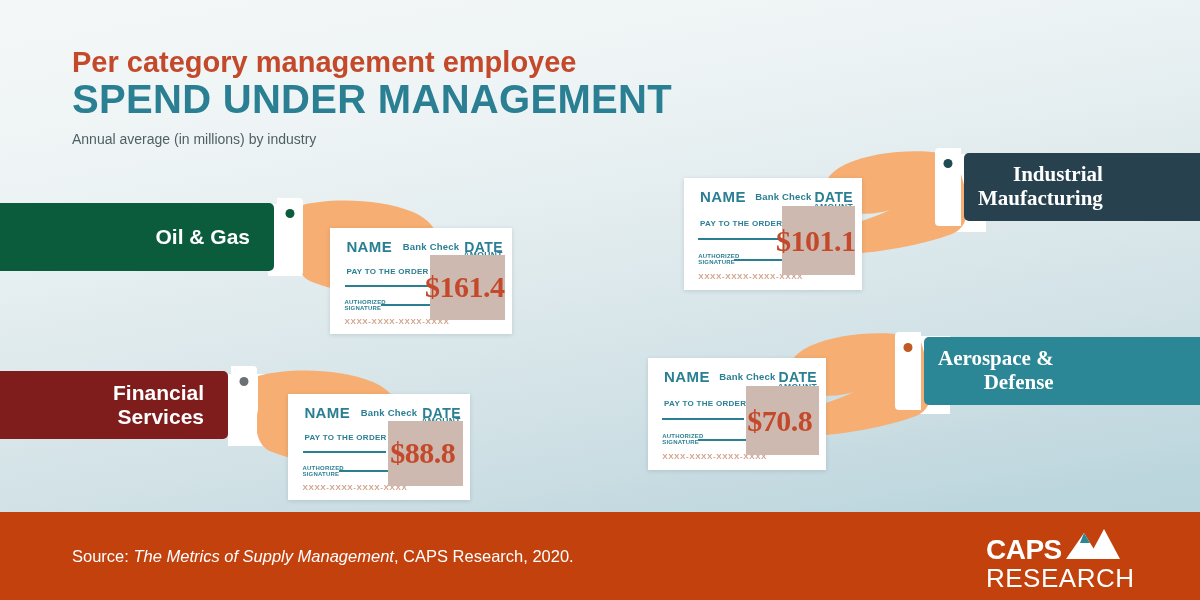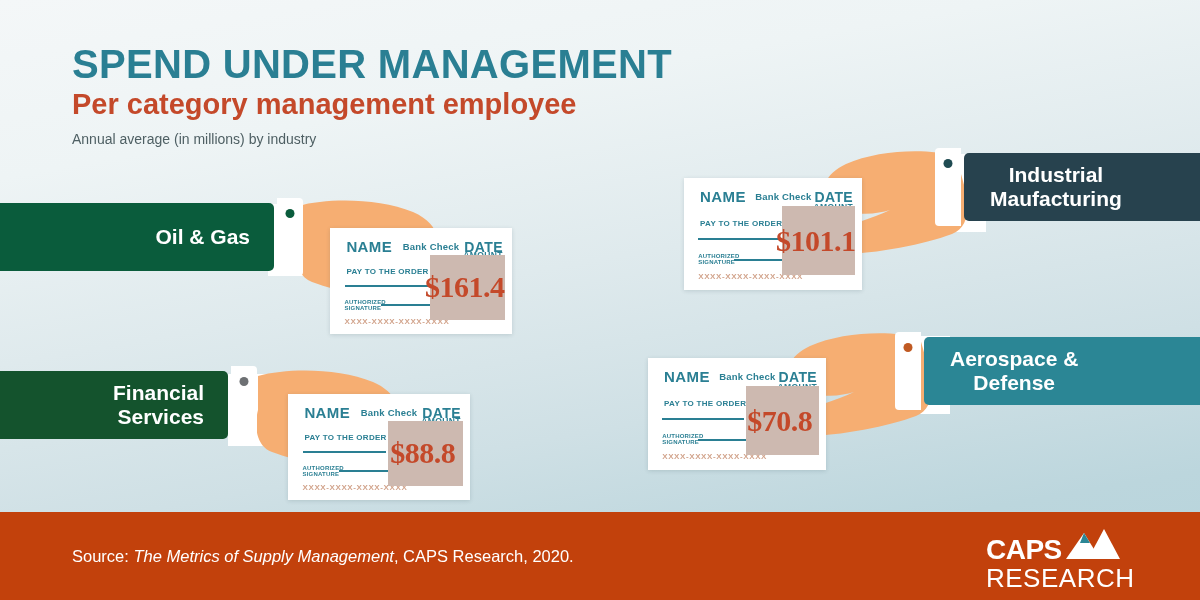--- a/index.html
+++ b/index.html
@@ -42,28 +42,28 @@
   }
 
   
   .banner.left .banner-bar { justify-content:flex-end; padding-right:24px; text-align:right; }
   .banner.left .banner-bar { border-radius:0 5px 5px 0; }
   .banner.left .banner-tab { border-radius:0 4px 4px 0; margin-left:3px; }
 
   
   .banner.right { flex-direction:row; }
   .banner.right .banner-tab { border-radius:4px 0 0 4px; margin-right:3px; }
-  .banner.right .banner-bar { justify-content:flex-start; padding-left:26px; text-align:center; border-radius:5px 0 0 5px; }
+  .banner.right .banner-bar { justify-content:flex-start; padding-left:14px; text-align:right; border-radius:5px 0 0 5px;font-family:Liberation Serif, serif; }
 
   #banner-oil     { left:0;    top:198px; }
   #banner-oil .banner-bar     { width:274px; background:#0a5c3c; }
   #banner-oil .dot            { background:#0a5c3c; }
 
   #banner-fin     { left:0;    top:366px; }
-  #banner-fin .banner-bar     { width:228px; background:#14532d; }
+  #banner-fin .banner-bar     { width:228px; background:#7f1d1d; }
   #banner-fin .dot            { background:#6d7073; }
 
   #banner-ind     { right:0;   top:148px; }
   #banner-ind .banner-bar     { width:236px; background:#27424e; }
   #banner-ind .dot            { background:#1f4b52; }
 
   #banner-aero    { right:0;   top:332px; }
   #banner-aero .banner-bar    { width:276px; background:#2b8695; }
   #banner-aero .dot           { background:#c05a22; }
 
@@ -169,22 +169,22 @@
     font-size:26px; color:#ffffff; letter-spacing:0.5px;
     line-height:1; margin-top:1px;
   }
   #logo-row { display:flex; align-items:flex-end; }
   #logo-mtn { margin-left:4px; margin-bottom:1px; }
 </style>
 </head>
 <body>
 
 <div id="header">
+  <div id="subtitle">Per category management employee</div>
   <div id="title">SPEND UNDER MANAGEMENT</div>
-  <div id="subtitle">Per category management employee</div>
   <div id="kicker">Annual average (in millions) by industry</div>
 </div>
 
 <div class="arm" id="arm-oil">
   <svg width="190" height="120" viewBox="0 0 190 120">
     <path d="M0 8 h38 v72 h-38 z" fill="#ffffff"></path>
     <path d="M30 10 C60 2, 110 2, 145 16 C168 26, 176 44, 160 56
              C140 70, 118 66, 104 62 C120 70, 150 78, 168 86
              C182 93, 176 106, 156 106 C120 106, 70 96, 44 86
              C28 80, 26 60, 30 44 Z" fill="#f6ae72"></path>

